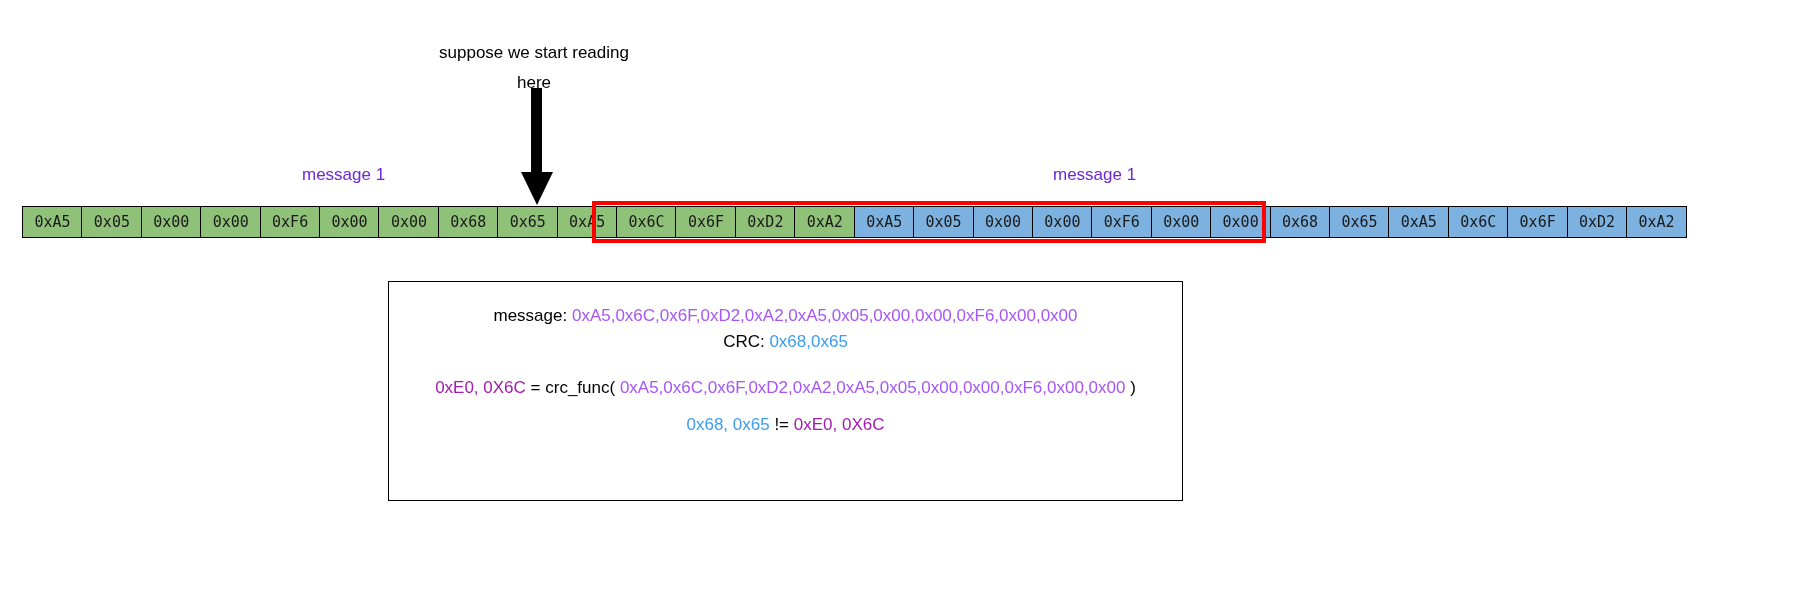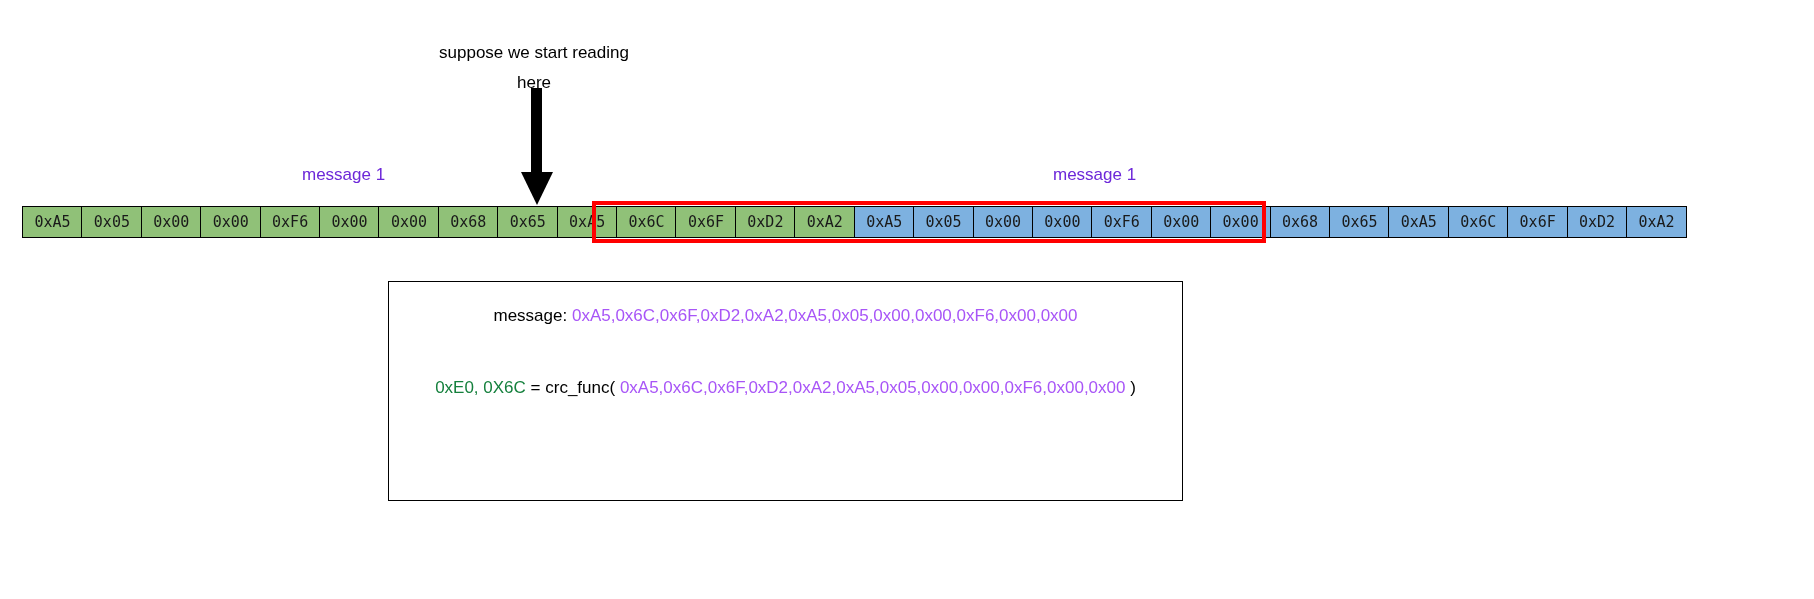--- a/index.html
+++ b/index.html
@@ -104,21 +104,21 @@
     white-space: nowrap;
   }
   #expl-line-message { top: 24px; }
   #expl-line-crc     { top: 50px; }
   #expl-line-func    { top: 96px; }
   #expl-line-compare { top: 133px; }
 
   .tok-black  { color: #000000; }
   .tok-purple { color: #a855f7; }
   .tok-blue   { color: #3b9cf0; }
-  .tok-green  { color: #15803d; }
+  .tok-green  { color: #a21caf; }
 </style>
 </head>
 <body>
 
 <div id="annotation-note">suppose we start reading
 here</div>
 
 <div id="down-arrow">
   <svg width="34" height="118" viewBox="0 0 34 118" xmlns="http://www.w3.org/2000/svg">
     <rect x="11" y="0" width="11" height="88" fill="#000000"></rect>
@@ -161,19 +161,25 @@
   </div>
 
 <div id="read-window-box"></div>
 
 <div id="explanation-box">
 
   <div class="expl-line" id="expl-line-message">
     <span class="tok-black">message: </span><span class="tok-purple">0xA5,0x6C,0x6F,0xD2,0xA2,0xA5,0x05,0x00,0x00,0xF6,0x00,0x00</span>
   </div>
 
+  <div class="expl-line" id="expl-line-crc">
+    <span class="tok-black">CRC: </span><span class="tok-blue">0x68,0x65</span>
+  </div>
 
   <div class="expl-line" id="expl-line-func">
     <span class="tok-green">0xE0, 0X6C</span><span class="tok-black"> = crc_func( </span><span class="tok-purple">0xA5,0x6C,0x6F,0xD2,0xA2,0xA5,0x05,0x00,0x00,0xF6,0x00,0x00</span><span class="tok-black"> )</span>
   </div>
 
+  <div class="expl-line" id="expl-line-compare">
+    <span class="tok-blue">0x68, 0x65</span><span class="tok-black"> != </span><span class="tok-green">0xE0, 0X6C</span>
+  </div>
 
 </div>
 
 </body></html>

